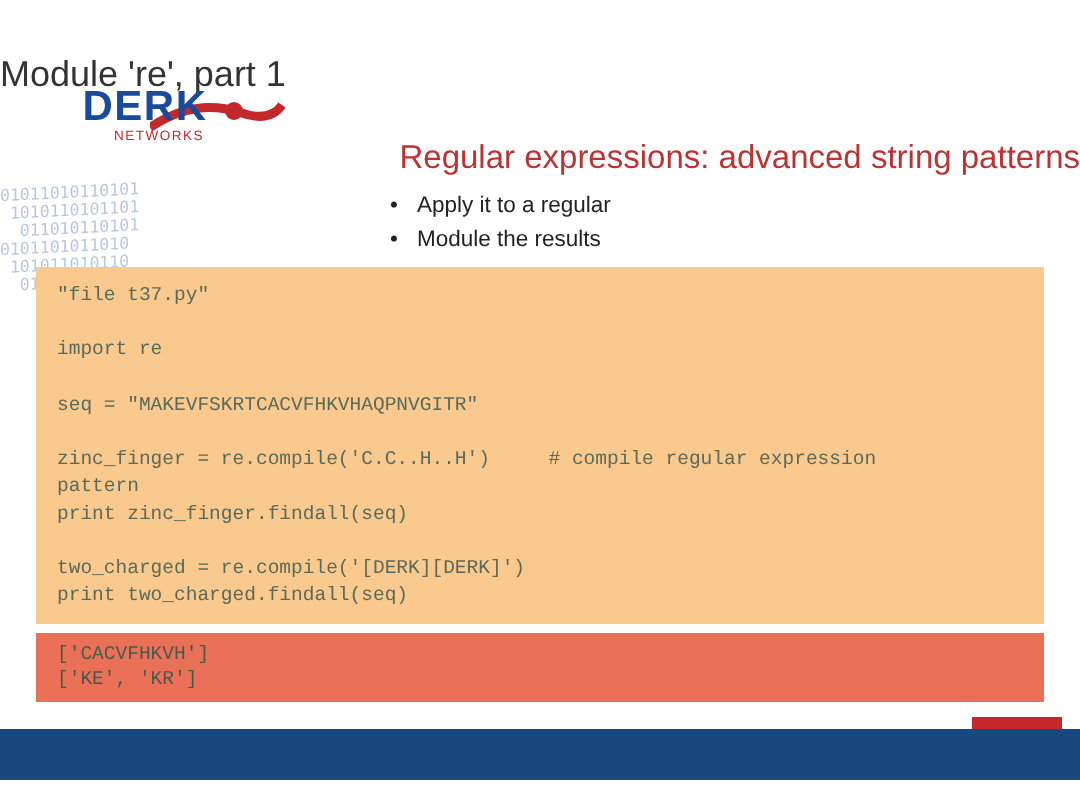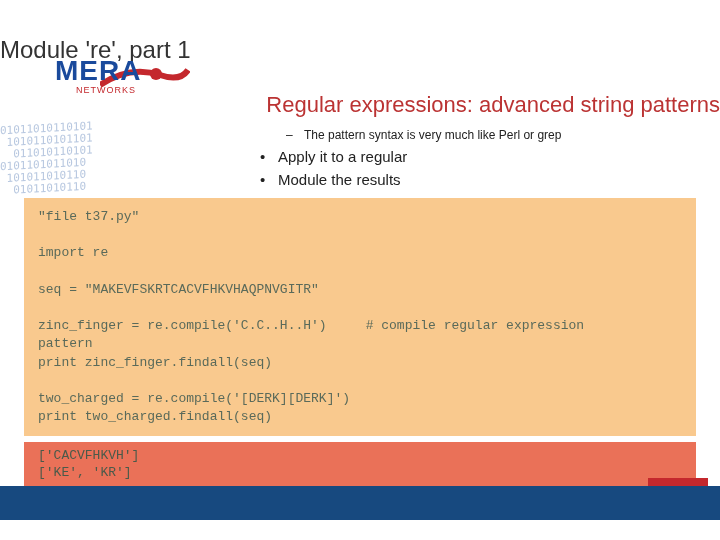--- a/index.html
+++ b/index.html
@@ -144,30 +144,29 @@
 0101101011010
  101011010110
   01011010110</div>
 
 <svg class="logo-swoosh" viewBox="0 0 90 45">
   <path d="M 0 25 Q 30 5 60 15 Q 80 22 88 10" stroke="#c4282d" stroke-width="6" fill="none"></path>
   <circle cx="56" cy="14" r="6" fill="#c4282d"></circle>
 </svg>
 
 <div class="logo">
-  <div class="logo-mera">MERA</div>
+  <div class="logo-mera">DERK</div>
   <div class="logo-networks">NETWORKS</div>
 </div>
 
 <h1 class="title">Module 're', part 1</h1>
 <h2 class="subtitle">Regular expressions: advanced string patterns</h2>
 
 <div class="bullets">
   <ul id="bullet-ul">
-      <li class="l2">The pattern syntax is very much like Perl or grep</li>
       <li class="l1">Apply it to a regular</li>
       <li class="l1">Module the results</li>
     </ul>
 </div>
 
 <div class="code-block">"file t37.py"
 
 import re
 
 seq = "MAKEVFSKRTCACVFHKVHAQPNVGITR"

